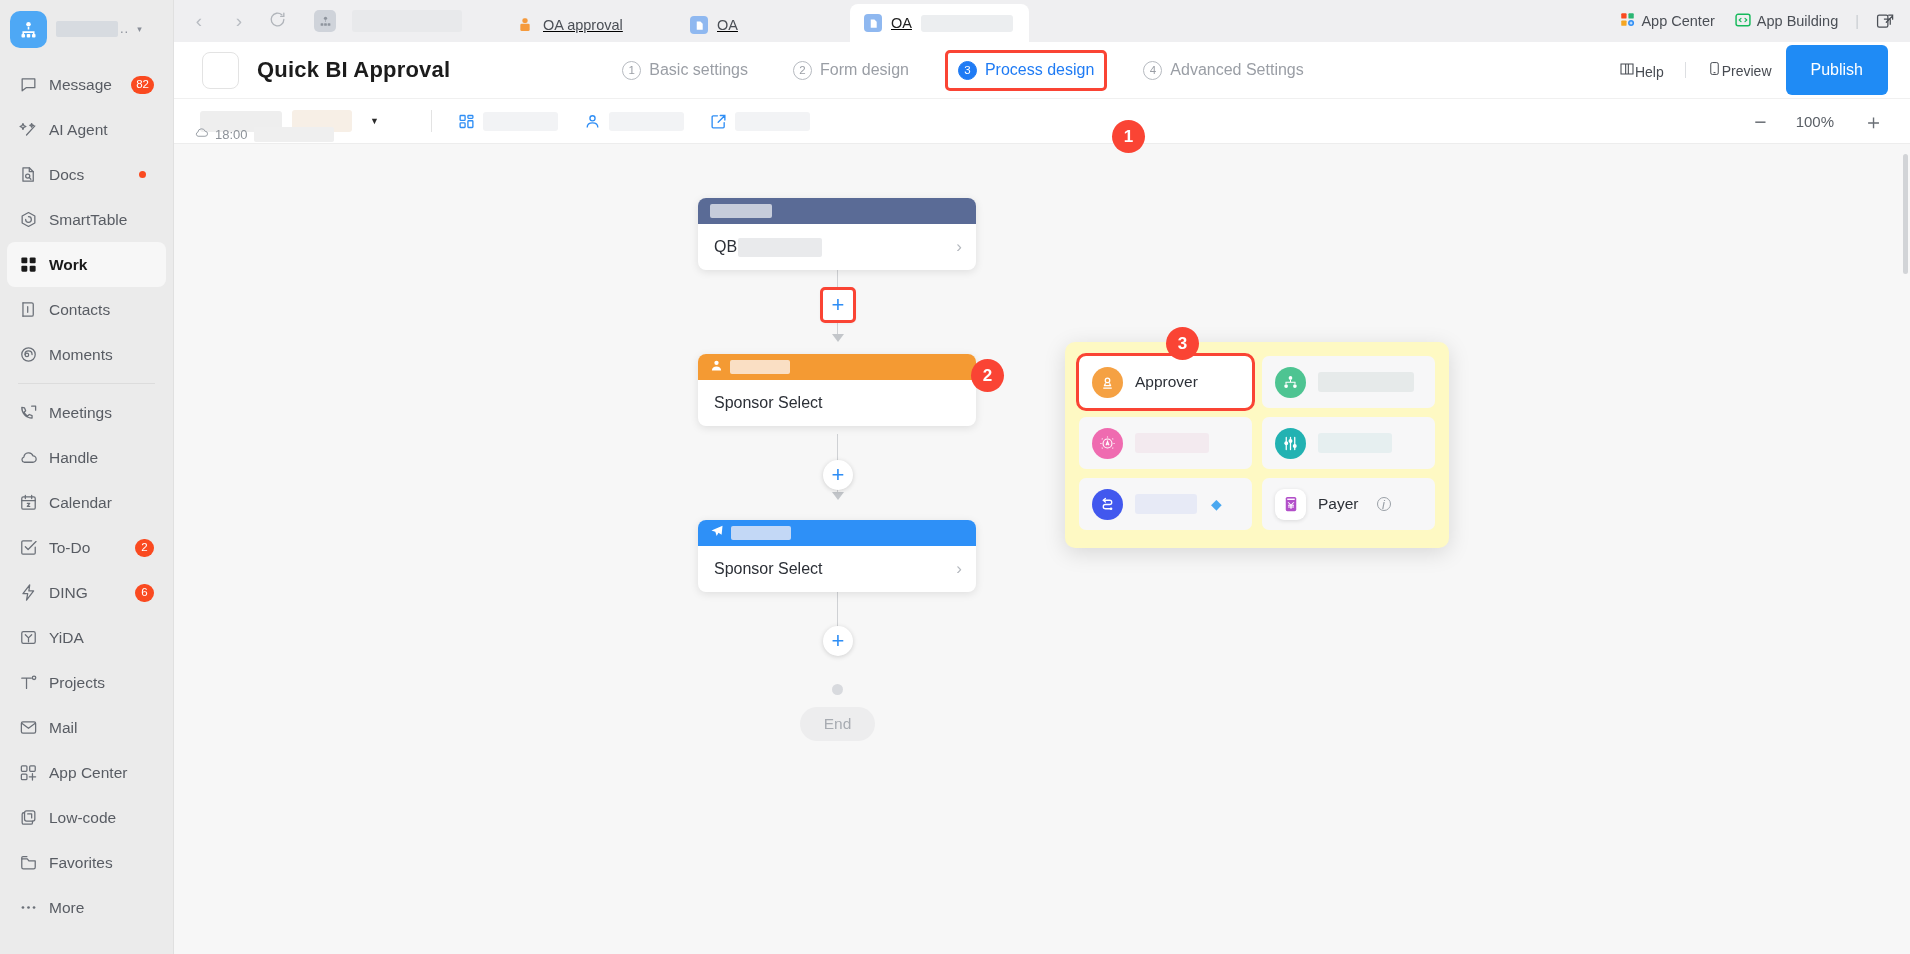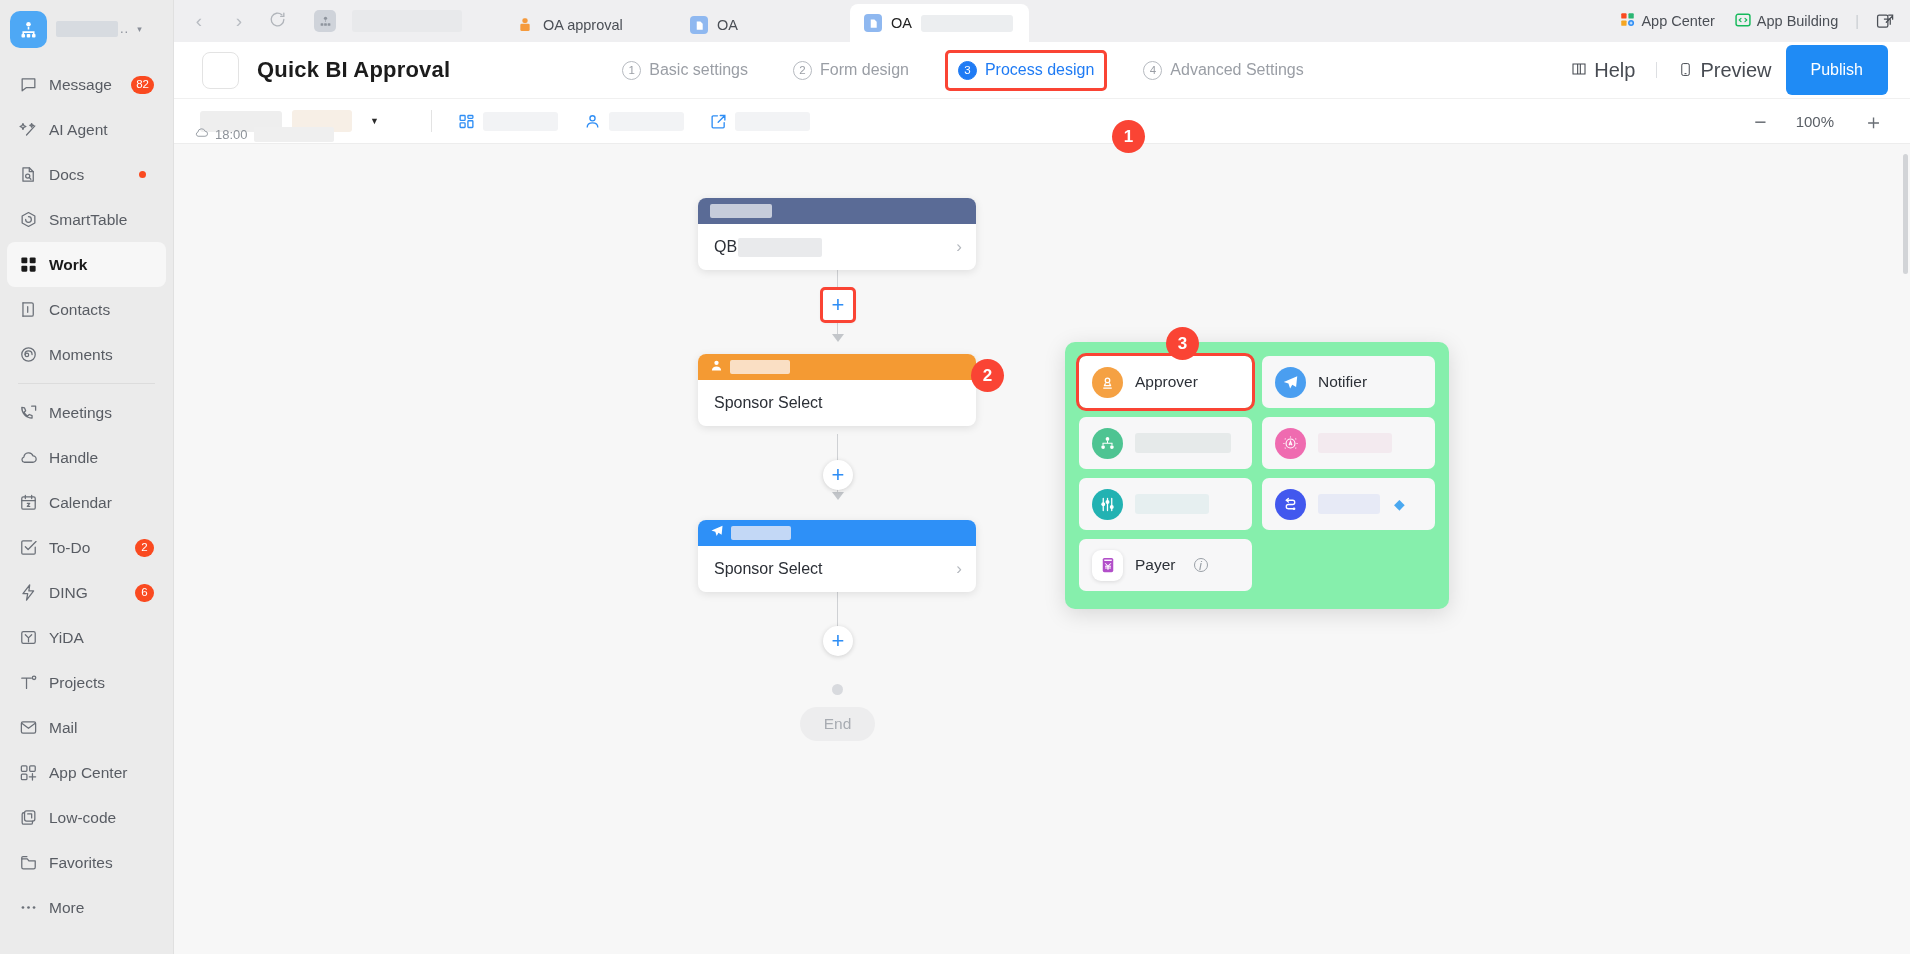--- a/index.html
+++ b/index.html
@@ -80,21 +80,21 @@
   }
   .nav-arrow { color: #b8bcc2; font-size: 19px; width: 30px; text-align:center; cursor:pointer;}
   .refresh-ico { width: 26px; text-align: center; color: #b0b4ba; cursor: pointer; }
   .tb-app-ico {
     width: 22px; height: 22px; border-radius: 5px; background: #cfd3da;
     display: flex; align-items: center; justify-content: center;
     margin-left: 14px;
   }
   .tb-app-blur { width: 110px; height: 22px; background: #e8e9eb; border-radius: 3px; margin-left: 6px;}
 
-  .tabs { display: flex; align-items: flex-end; height: 42px; margin-left: 40px; }
+  .tabs { display: flex; align-items: flex-end; height: 42px; margin-left: 40px; text-decoration: underline; }
   .tab {
     display: flex; align-items: center; gap: 9px;
     height: 34px; padding: 0 16px 0 14px;
     min-width: 174px;
     font-size: 14.5px; color: #4b4f56;
     border-radius: 8px 8px 0 0;
     cursor: pointer;
   }
   .tab.active { background: #ffffff; height: 38px; color: #222; }
   .tab-ico { width: 18px; height: 18px; border-radius: 4px; display:flex; align-items:center; justify-content:center; flex:none;}
@@ -127,21 +127,21 @@
   .step-num {
     width: 19px; height: 19px; border-radius: 50%;
     border: 1px solid #b6bac0; color: #9a9ea5;
     font-size: 11.5px; line-height: 17px; text-align: center; flex: none;
   }
   .step.active { color: #1f7bf4; }
   .step.active .step-num { background: #1f7bf4; border-color: #1f7bf4; color: #fff; }
   .step.highlight { outline: 3px solid #fa4434; padding: 8px 10px; border-radius: 2px;}
 
   .hdr-right { margin-left: auto; display: flex; align-items: center; gap: 4px; padding-right: 22px; }
-  .hdr-btn { display: flex; align-items: flex-start; gap: 7px; font-size: 20px; color: #3f4games; color:#474b52; padding: 6px 10px; cursor:pointer;}
+  .hdr-btn { display: flex; align-items: flex-end; gap: 0; font-size: 14px; color: #3f4games; color:#474b52; padding: 6px 10px; cursor:pointer;}
   .vsep { width: 1px; height: 16px; background: #dddfe2; margin: 0 7px; }
   .publish {
     background: #1f8bf5; color: #fff; font-size: 16px;
     padding: 16px 25px; border-radius: 6px; border: none; cursor: pointer;
     font-family: inherit;
   }
 
   
   .toolbar {
     position: absolute; left: 174px; top: 99px;
@@ -219,21 +219,21 @@
   .end-node {
     position: absolute; width: 75px; height: 34px; border-radius: 17px;
     background: #ededee; color: #a8acb2; font-size: 15.5px;
     display: flex; align-items: center; justify-content: center;
   }
 
   
   .popup {
     position: absolute; left: 1065px; top: 342px;
     width: 384px; padding: 14px 14px 18px 14px;
-    background: #86efac; border-radius: 10px;
+    background: #fef9c3; border-radius: 10px;
     box-shadow: 0 5px 22px rgba(0,0,0,.13);
     display: grid; grid-template-columns: 1fr 1fr;
     gap: 9px 10px;
   }
   .pop-item {
     display: flex; align-items: center; gap: 12px;
     height: 52px; border-radius: 7px; background: #f7f7f8;
     padding: 0 13px; cursor: pointer;
   }
   .pop-ico {
@@ -714,28 +714,20 @@
         <span class="pop-ico" style="background: rgb(245, 161, 67);">
           <svg width="17" height="17" viewBox="0 0 24 24" fill="none" stroke="#fff" stroke-width="1.8">
             <circle cx="12" cy="9" r="3.2"></circle>
             <path d="M6 20h12M7 16.5h10"></path>
             <path d="M9 13.2c0 1.5-1 2-1.5 3.3M15 13.2c0 1.5 1 2 1.5 3.3"></path>
           </svg>
         </span>
         <span class="pop-label">Approver</span>
       </div>
       <div class="pop-item">
-        <span class="pop-ico" style="background: rgb(74, 158, 240);">
-          <svg width="17" height="17" viewBox="0 0 24 24" fill="#fff">
-            <path d="M21.5 3 2.5 11.2l6.6 2.2 2.4 7 3-5.2 5.4 3.1z"></path>
-          </svg>
-        </span>
-        <span class="pop-label">Notifier</span>
-      </div>
-      <div class="pop-item">
         <span class="pop-ico" style="background: rgb(78, 196, 146);">
           <svg width="17" height="17" viewBox="0 0 24 24" fill="#fff">
             <circle cx="12" cy="5.5" r="2.6"></circle>
             <path d="M11.3 8.2h1.4v3h-1.4zM5 11h14v1.4H5z"></path>
             <path d="M5 11.5h1.4V14H5zM17.6 11.5H19V14h-1.4z"></path>
             <circle cx="5.8" cy="17" r="2.6"></circle>
             <circle cx="18.2" cy="17" r="2.6"></circle>
           </svg>
         </span>
         <span class="pop-blur" style="width: 96px; background: rgb(230, 234, 234);"></span>

